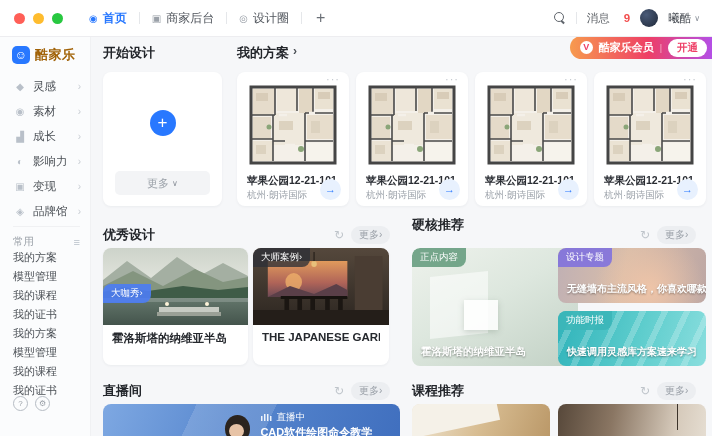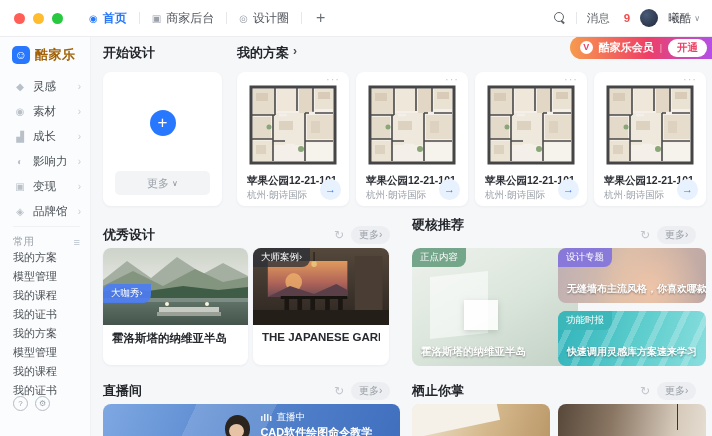--- a/index.html
+++ b/index.html
@@ -425,21 +425,21 @@
       <div class="tri"></div>
       <div class="person"></div>
       <div class="live-status">
         <span class="live-wave">ıllı</span>
         <span>直播中</span>
       </div>
       <div class="live-name">CAD软件绘图命令教学</div>
     </div>
 
     <div class="h1" style="left:322px;top:346px;">
-      <span>栖止你掌</span>
+      <span>课程推荐</span>
     </div>
     <div class="sec-ctrl" style="left:550px;top:346px;">
       <span class="refresh">↻</span>
       <span class="more-pill">更多›</span>
     </div>
     <div class="cs-card cs1"></div>
     <div class="cs-card cs2"></div>
 
   </div>
 </div>

